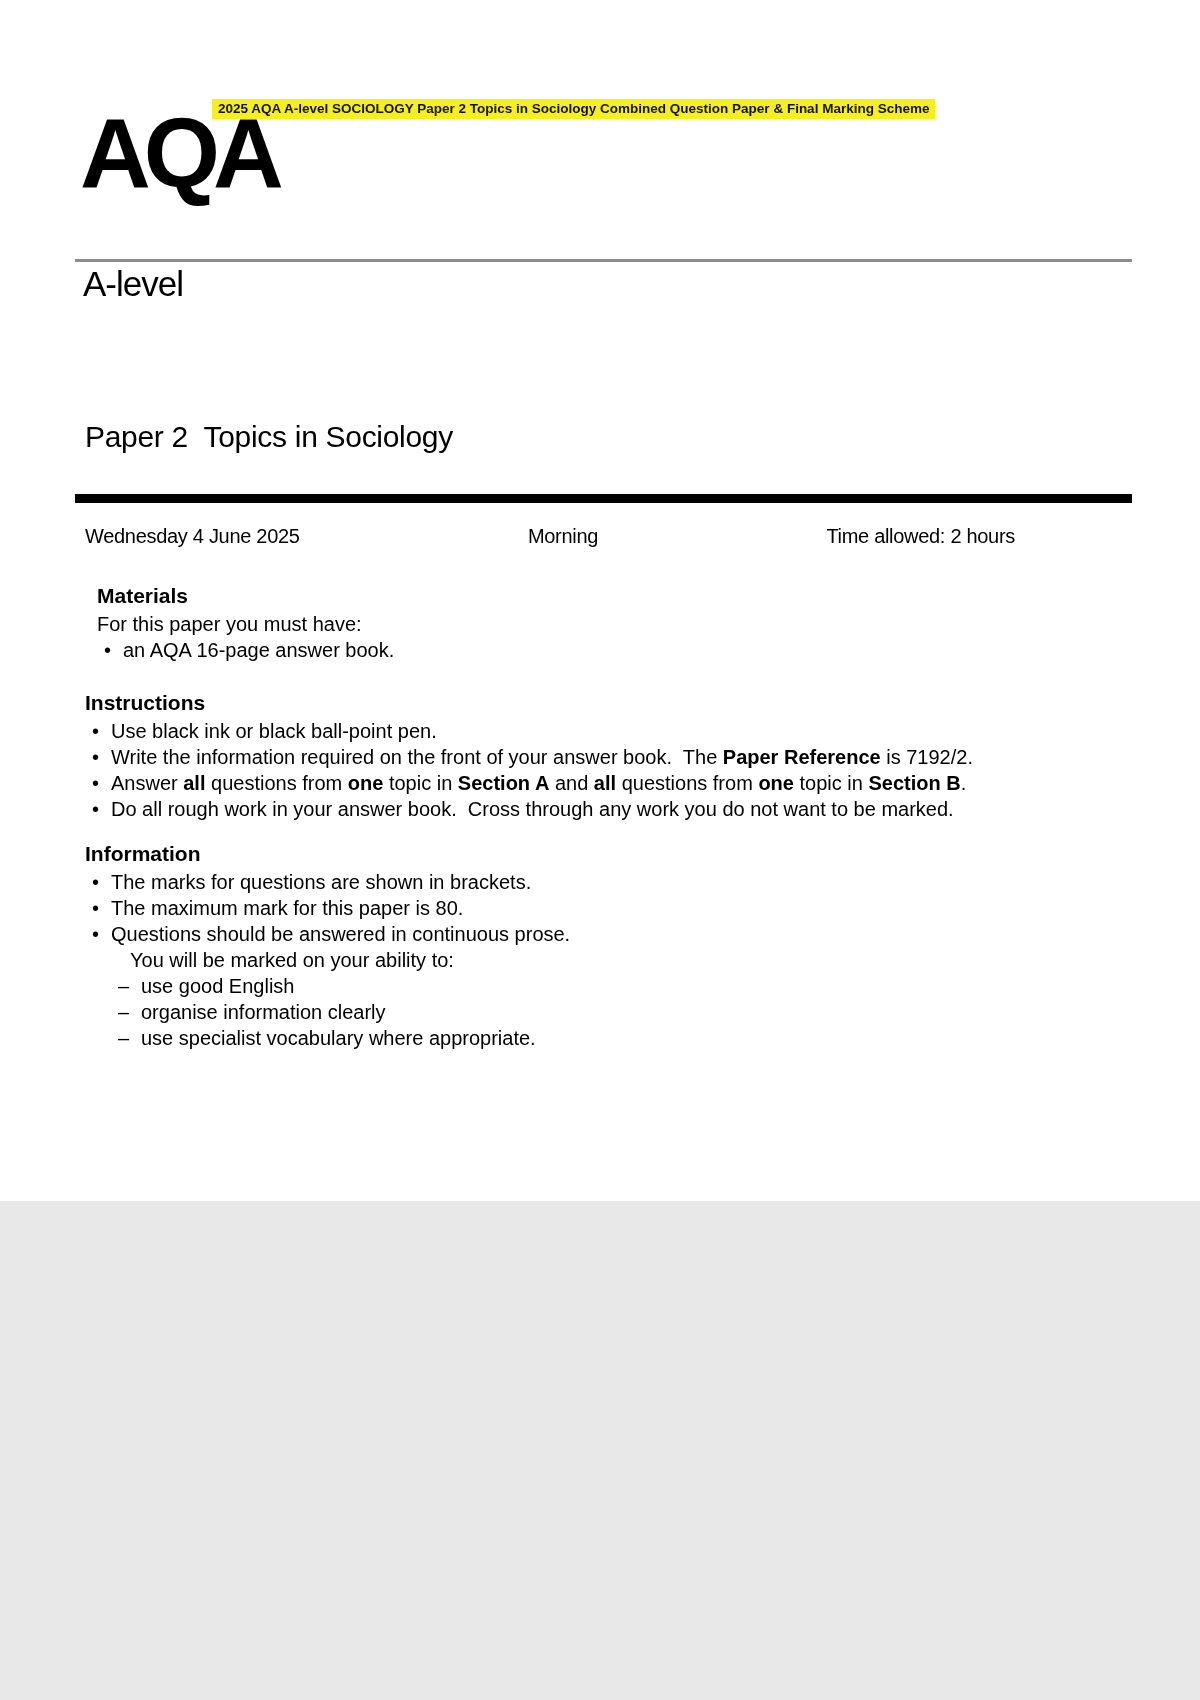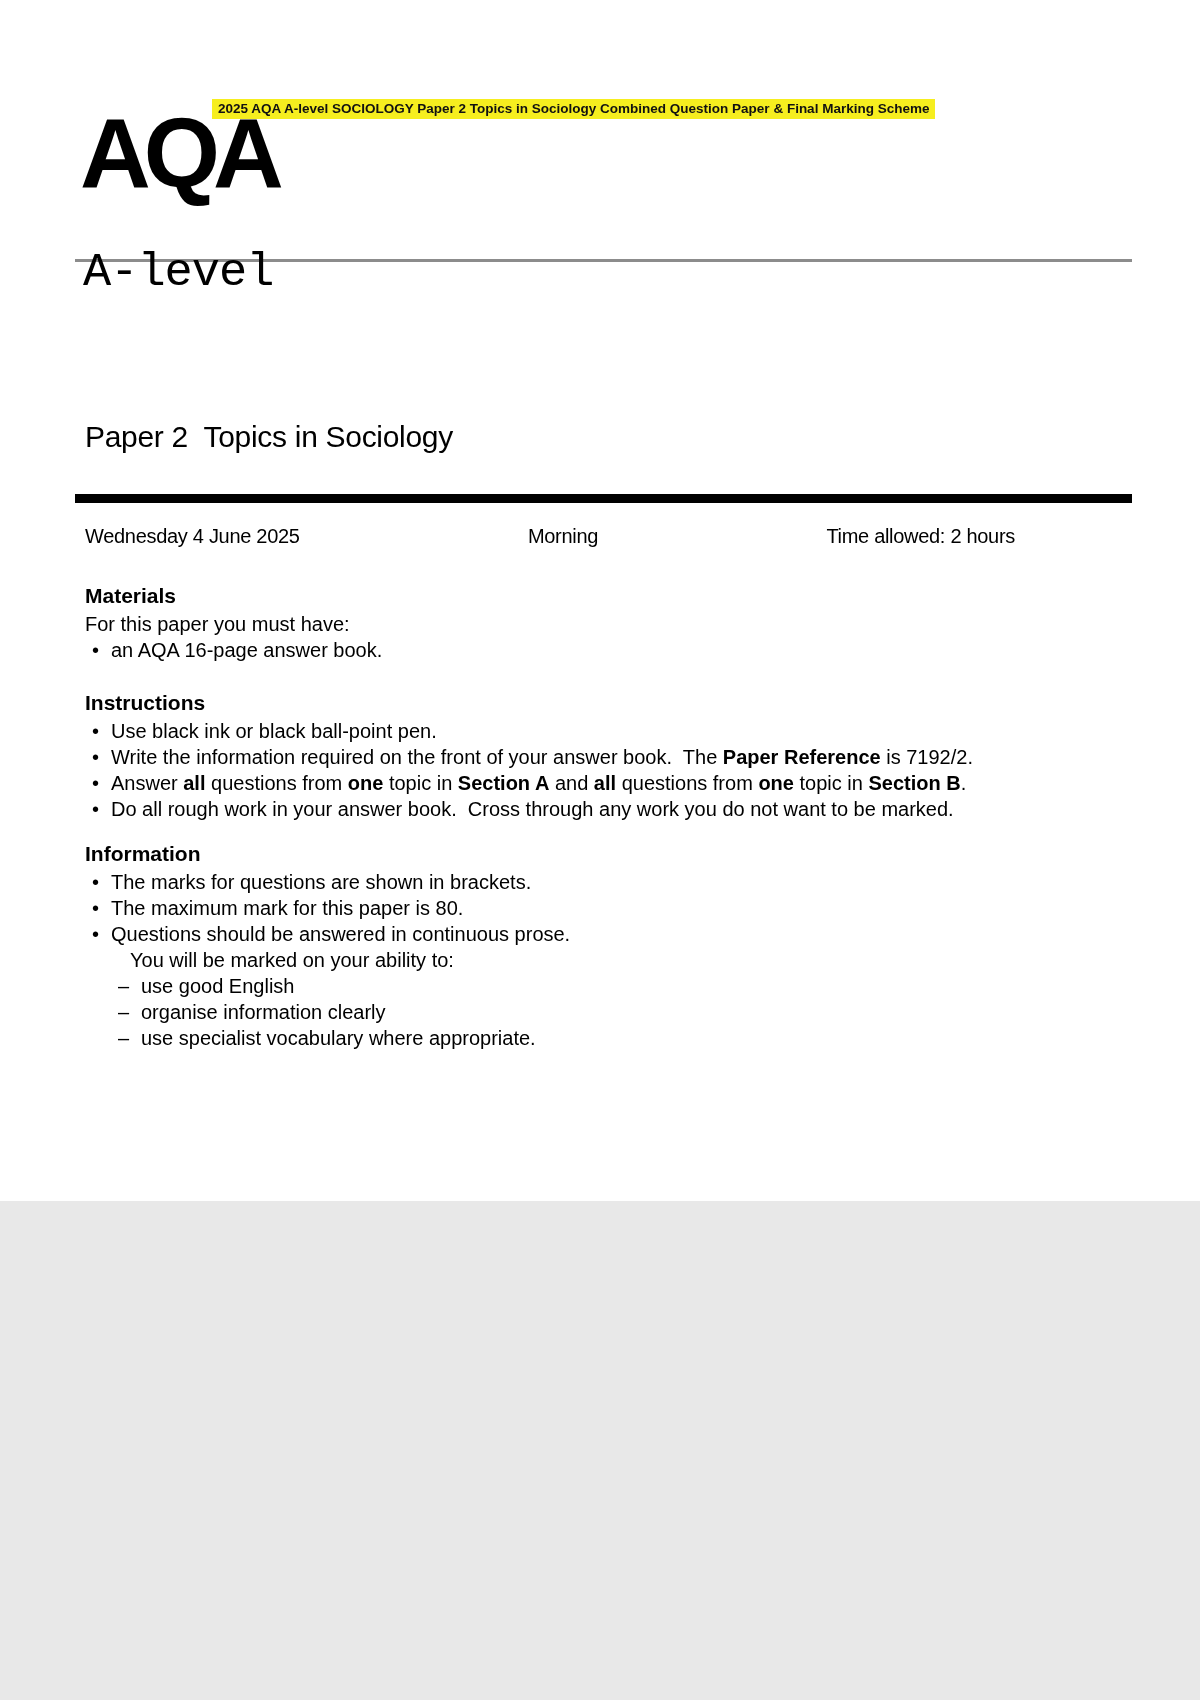--- a/index.html
+++ b/index.html
@@ -24,38 +24,38 @@
     position:absolute; left:80px; top:104px;
     font-size:98px; font-weight:bold; letter-spacing:-7px;
     line-height:1; color:#000;
   }
   .rule { position:absolute; left:75px; width:1057px; }
   .rule-gray-top    { top:259px; height:3px; background:#8c8c8c; }
   .rule-black-thick { top:494px; height:9px; background:#000; }
   .rule-gray-bottom { top:1562px; height:2px; background:#6f6f6f; }
   .rule-black-bottom{ top:1693px; height:4px; background:#000; }
   .qualification {
-    position:absolute; left:83px; top:246px;
-    font-size:47px; font-weight:normal; letter-spacing:-1px;font-family:Liberation Mono, monospace;
+    position:absolute; left:83px; top:264px;
+    font-size:35px; font-weight:normal; letter-spacing:-1px;
   }
   .subject {
     position:absolute; left:82px; top:326px;
     font-size:49px; font-weight:bold; letter-spacing:0px;
   }
   .paper-title {
     position:absolute; left:85px; top:420px;
     font-size:30px; white-space:pre; letter-spacing:-0.3px;
   }
   .exam-row {
     position:absolute; left:85px; top:525px; width:930px;
     display:flex; justify-content:space-between;
     font-size:20px; letter-spacing:-0.3px;
   }
   .section { position:absolute; left:85px; width:965px; font-size:20px; }
-  .section-materials    { top:583px; }
+  .section-materials    { top:583px;margin-left:12px; }
   .section-instructions { top:690px; }
   .section-information  { top:841px; }
   .section h2 { font-size:21px; font-weight:bold; line-height:26px; margin-bottom:2px; }
   .section .intro { line-height:26px; }
   .bullet-row { display:flex; line-height:26px; }
   .bullet-row .dot { width:26px; padding-left:7px; flex:none; }
   .bullet-row .btext { white-space:pre-wrap; flex:1; }
   .extra { margin-left:45px; line-height:26px; }
   .dash-row { display:flex; margin-left:33px; line-height:26px; }
   .dash-row .dash { width:23px; flex:none; }

